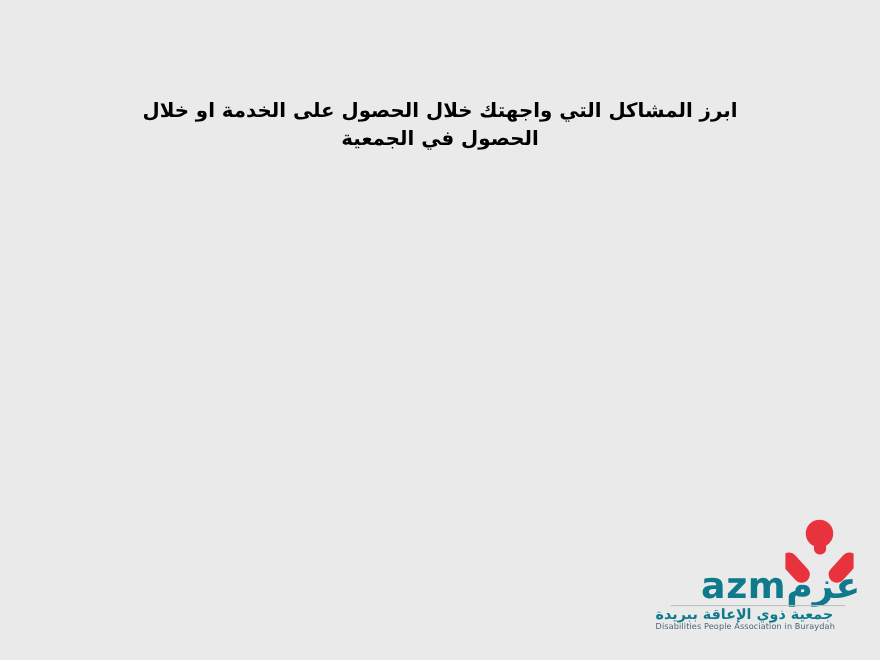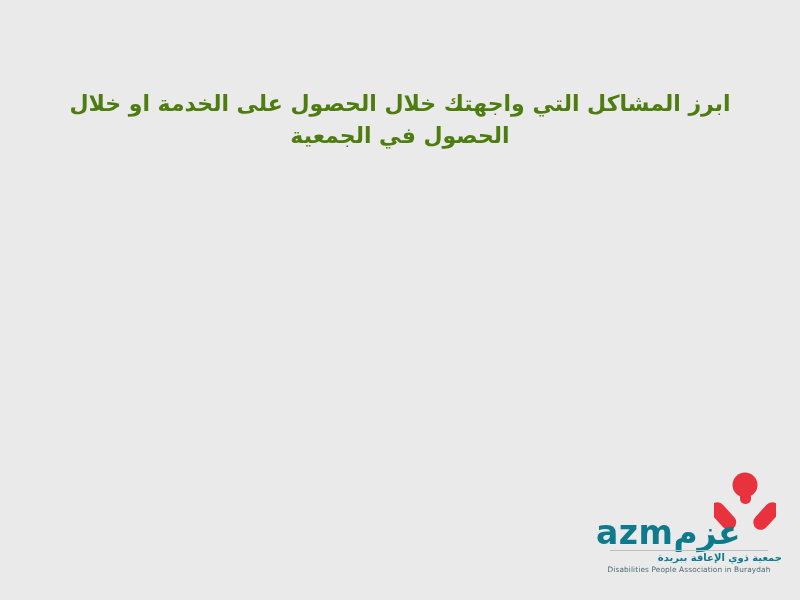--- a/index.html
+++ b/index.html
@@ -20,23 +20,23 @@
   
   .title-block {
     position: absolute;
     top: 88px;
     left: 36px;
     width: 728px;
     text-align: center;
     direction: rtl;
   }
   .title-line {
-    color: #4d7c0f;
+    color: #000000;
     font-family: "DejaVu Sans", "Liberation Sans", sans-serif;
-    font-size: 22px;
+    font-size: 18px;
     font-weight: 700;
     line-height: 1.45;
     letter-spacing: 0px;
     white-space: nowrap;
   }
   .title-line.second { white-space: normal; }
 
   
   .card {
     position: absolute;
@@ -51,21 +51,21 @@
     width: 190px;
     height: 108px;
     direction: ltr;
   }
   .logo-mark { position: absolute; left: 118px; top: 2px; width: 62px; height: 58px; }
   .logo-word {
     position: absolute;
     left: 0px;
     top: 46px;
     width: 186px;
-    text-align: left;
+    text-align: right;
     color: #0e7a8c;
     font-size: 33px;
     font-weight: 700;
     letter-spacing: 0.5px;
     line-height: 1;
     white-space: nowrap;
   }
   .logo-word .ar { font-size: 33px; }
   .logo-rule {
     position: absolute;
@@ -73,33 +73,32 @@
     top: 80px;
     width: 158px;
     height: 1px;
     background: #b9c0c4;
   }
   .logo-tag-ar {
     position: absolute;
     left: 0;
     top: 82px;
     width: 186px;
-    text-align: right;
+    text-align: left;
     color: #0e7a8c;
-    font-size: 10px;
+    font-size: 13px;
     font-weight: 700;
     direction: rtl;
     white-space: nowrap;
   }
   .logo-tag-en {
     position: absolute;
     left: 0;
     top: 95px;
     width: 186px;
-    text-align: center;
     color: #4a6a72;
     font-size: 7.4px;
     letter-spacing: 0.1px;
     white-space: nowrap;
   }
 </style>
 </head>
 <body>
 
 <div id="stage">

